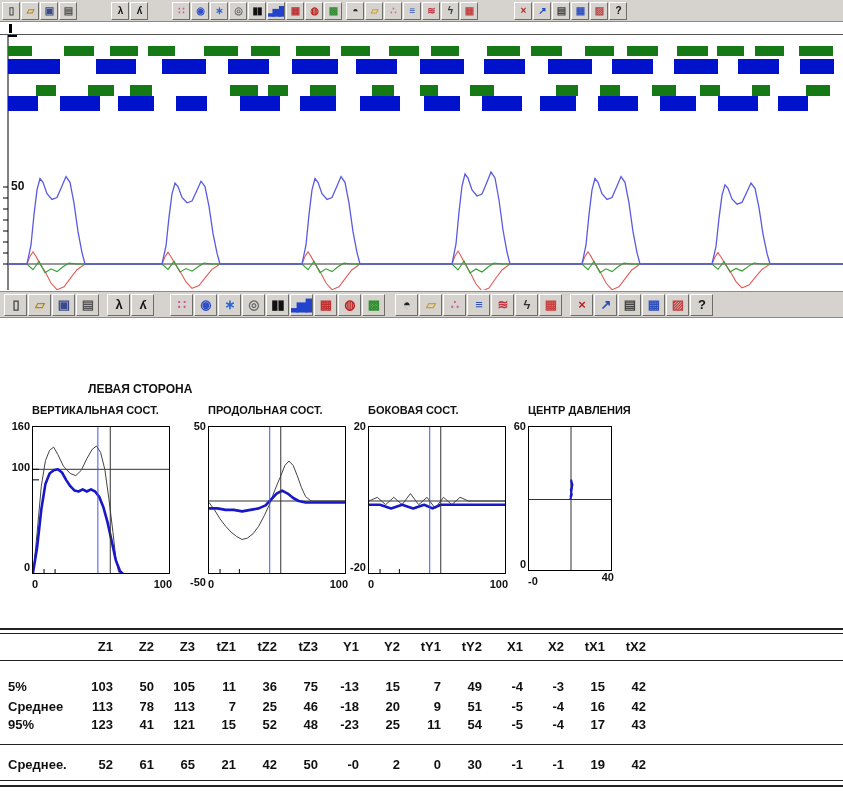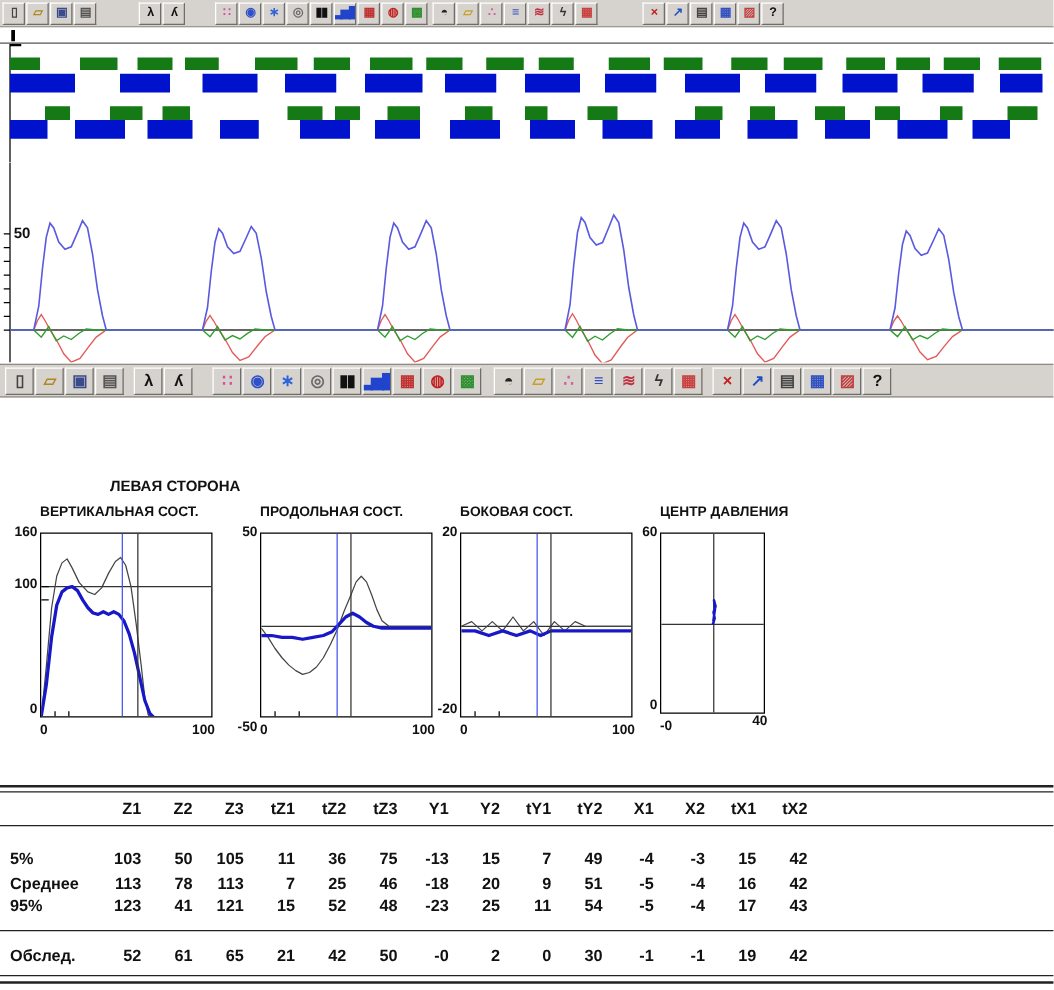--- a/index.html
+++ b/index.html
@@ -482,21 +482,21 @@
         <div class="t-cell">-23</div>
         <div class="t-cell">25</div>
         <div class="t-cell">11</div>
         <div class="t-cell">54</div>
         <div class="t-cell">-5</div>
         <div class="t-cell">-4</div>
         <div class="t-cell">17</div>
         <div class="t-cell">43</div>
       </div>
       <div class="t-row" style="top: 128px;">
-        <div class="t-cell label">Обслед.</div>
+        <div class="t-cell label">Среднее.</div>
         <div class="t-cell">52</div>
         <div class="t-cell">61</div>
         <div class="t-cell">65</div>
         <div class="t-cell">21</div>
         <div class="t-cell">42</div>
         <div class="t-cell">50</div>
         <div class="t-cell">-0</div>
         <div class="t-cell">2</div>
         <div class="t-cell">0</div>
         <div class="t-cell">30</div>

